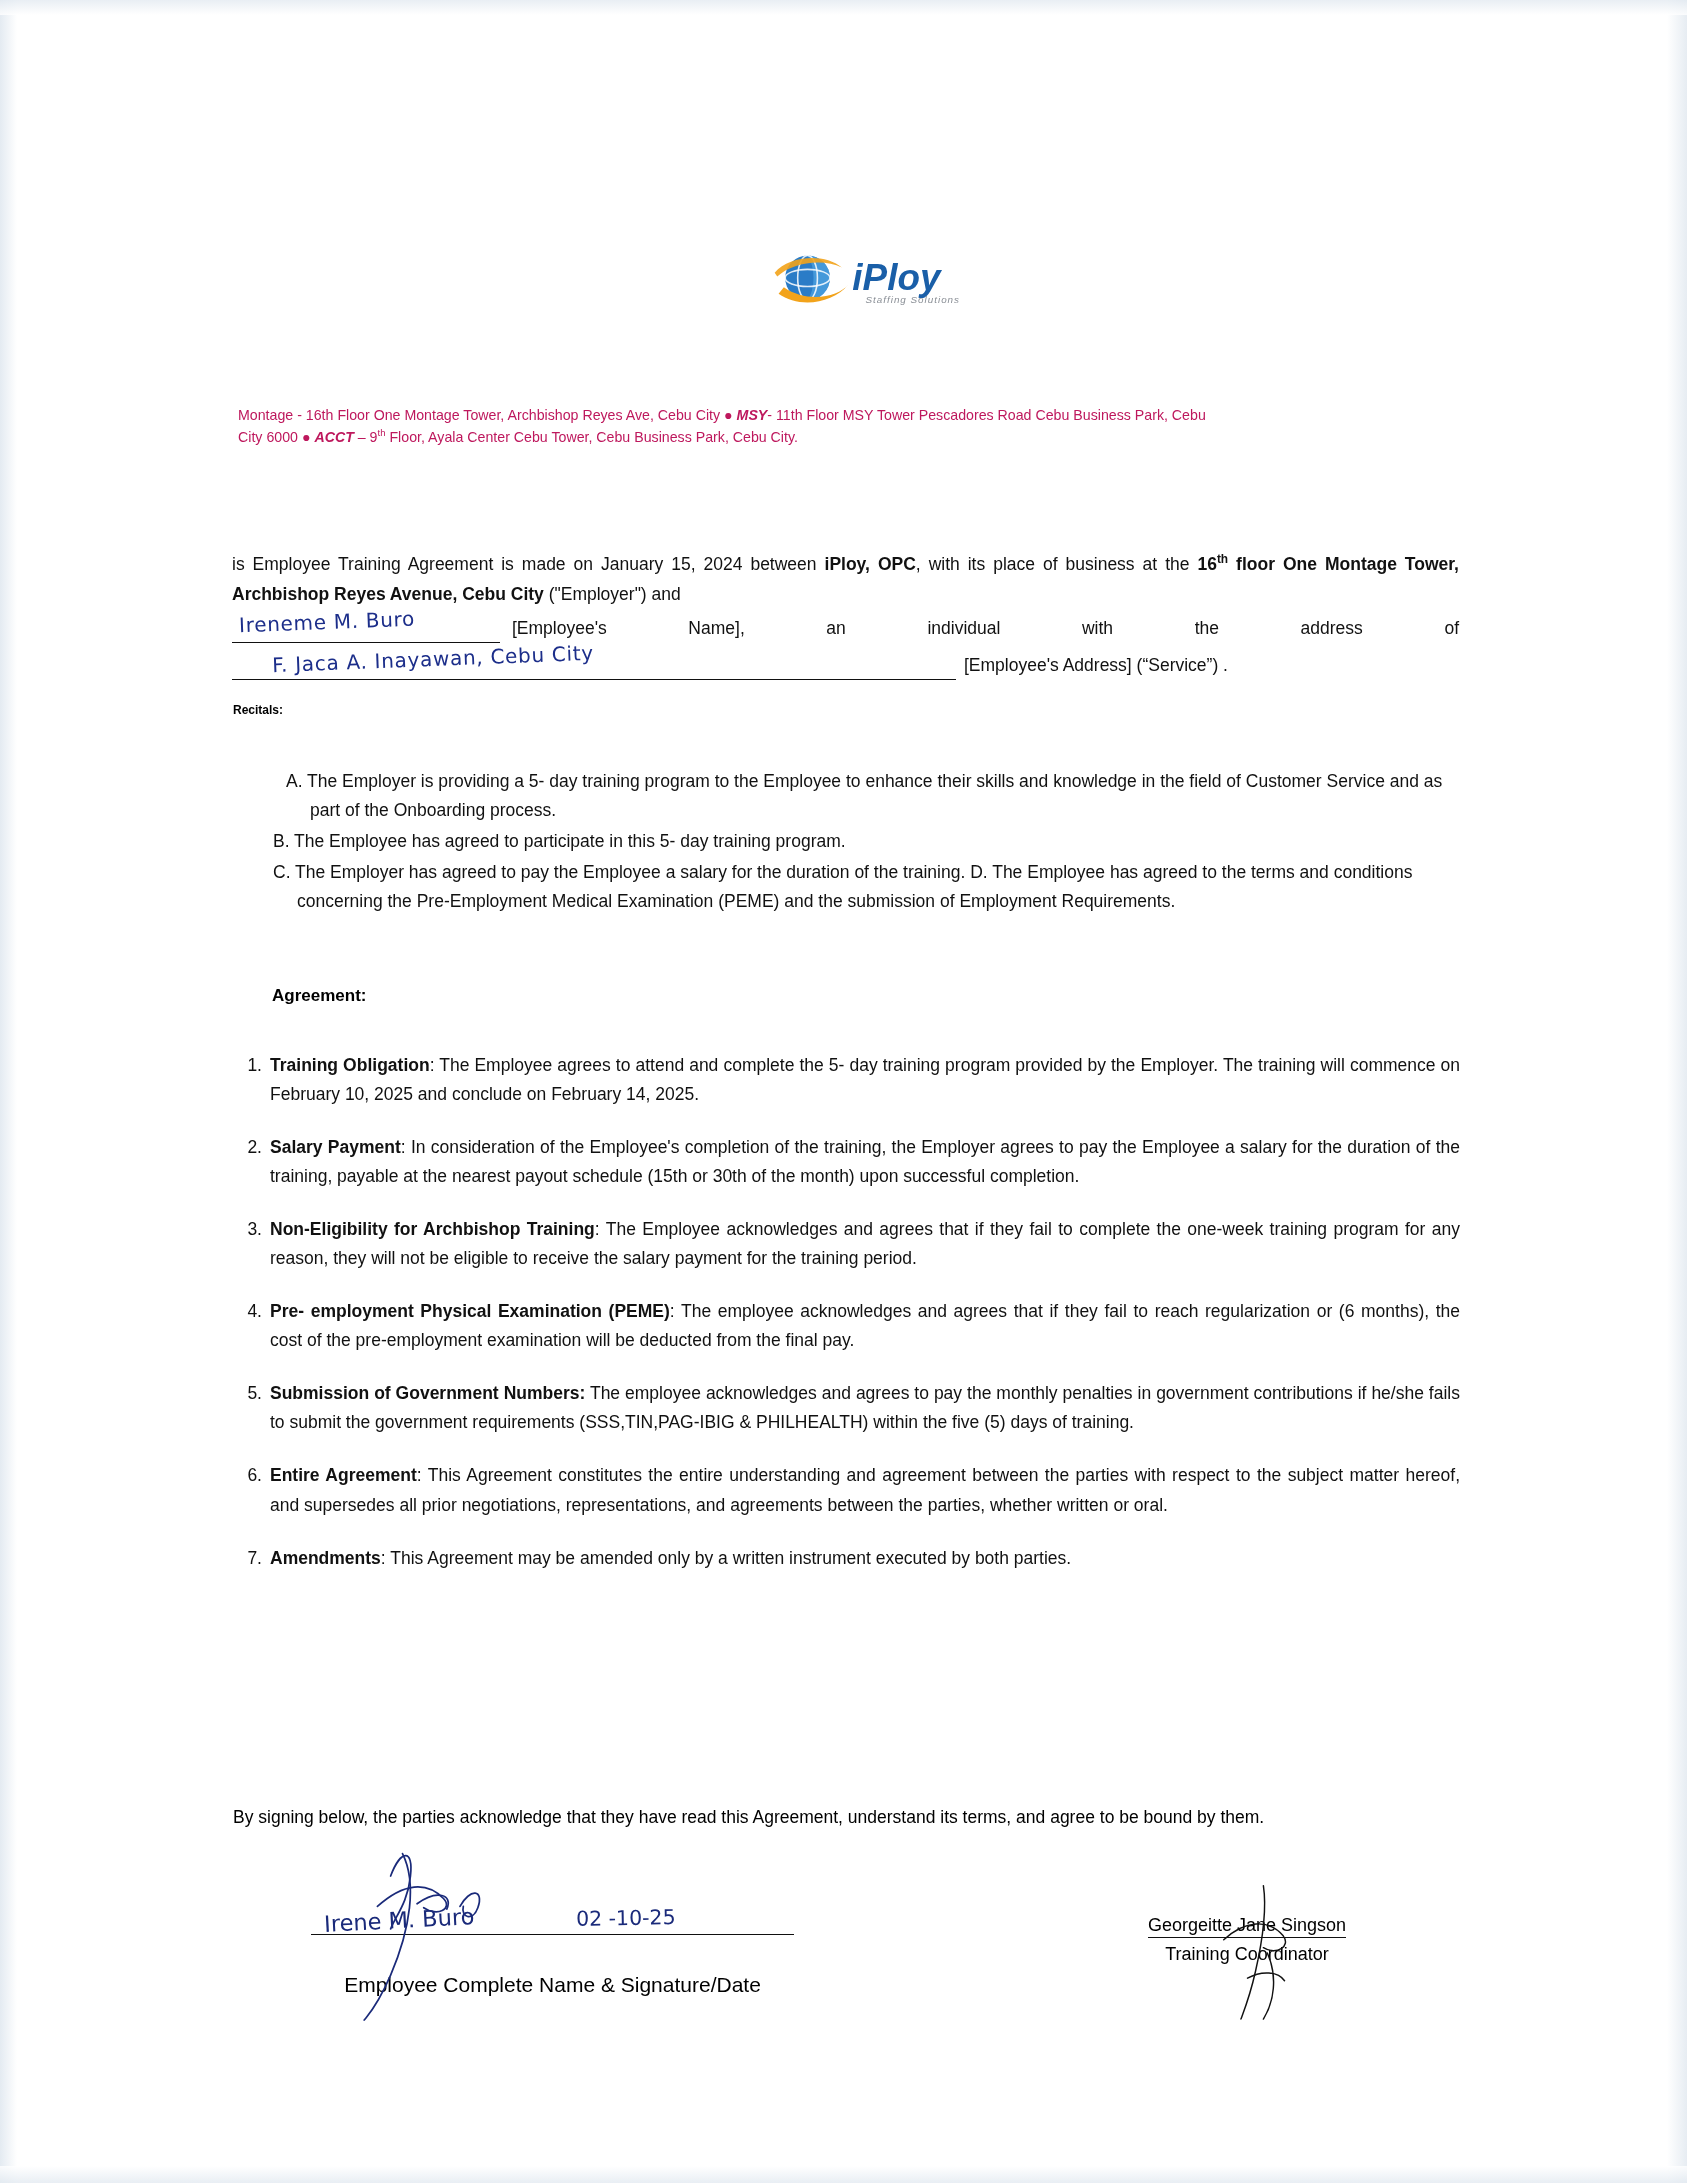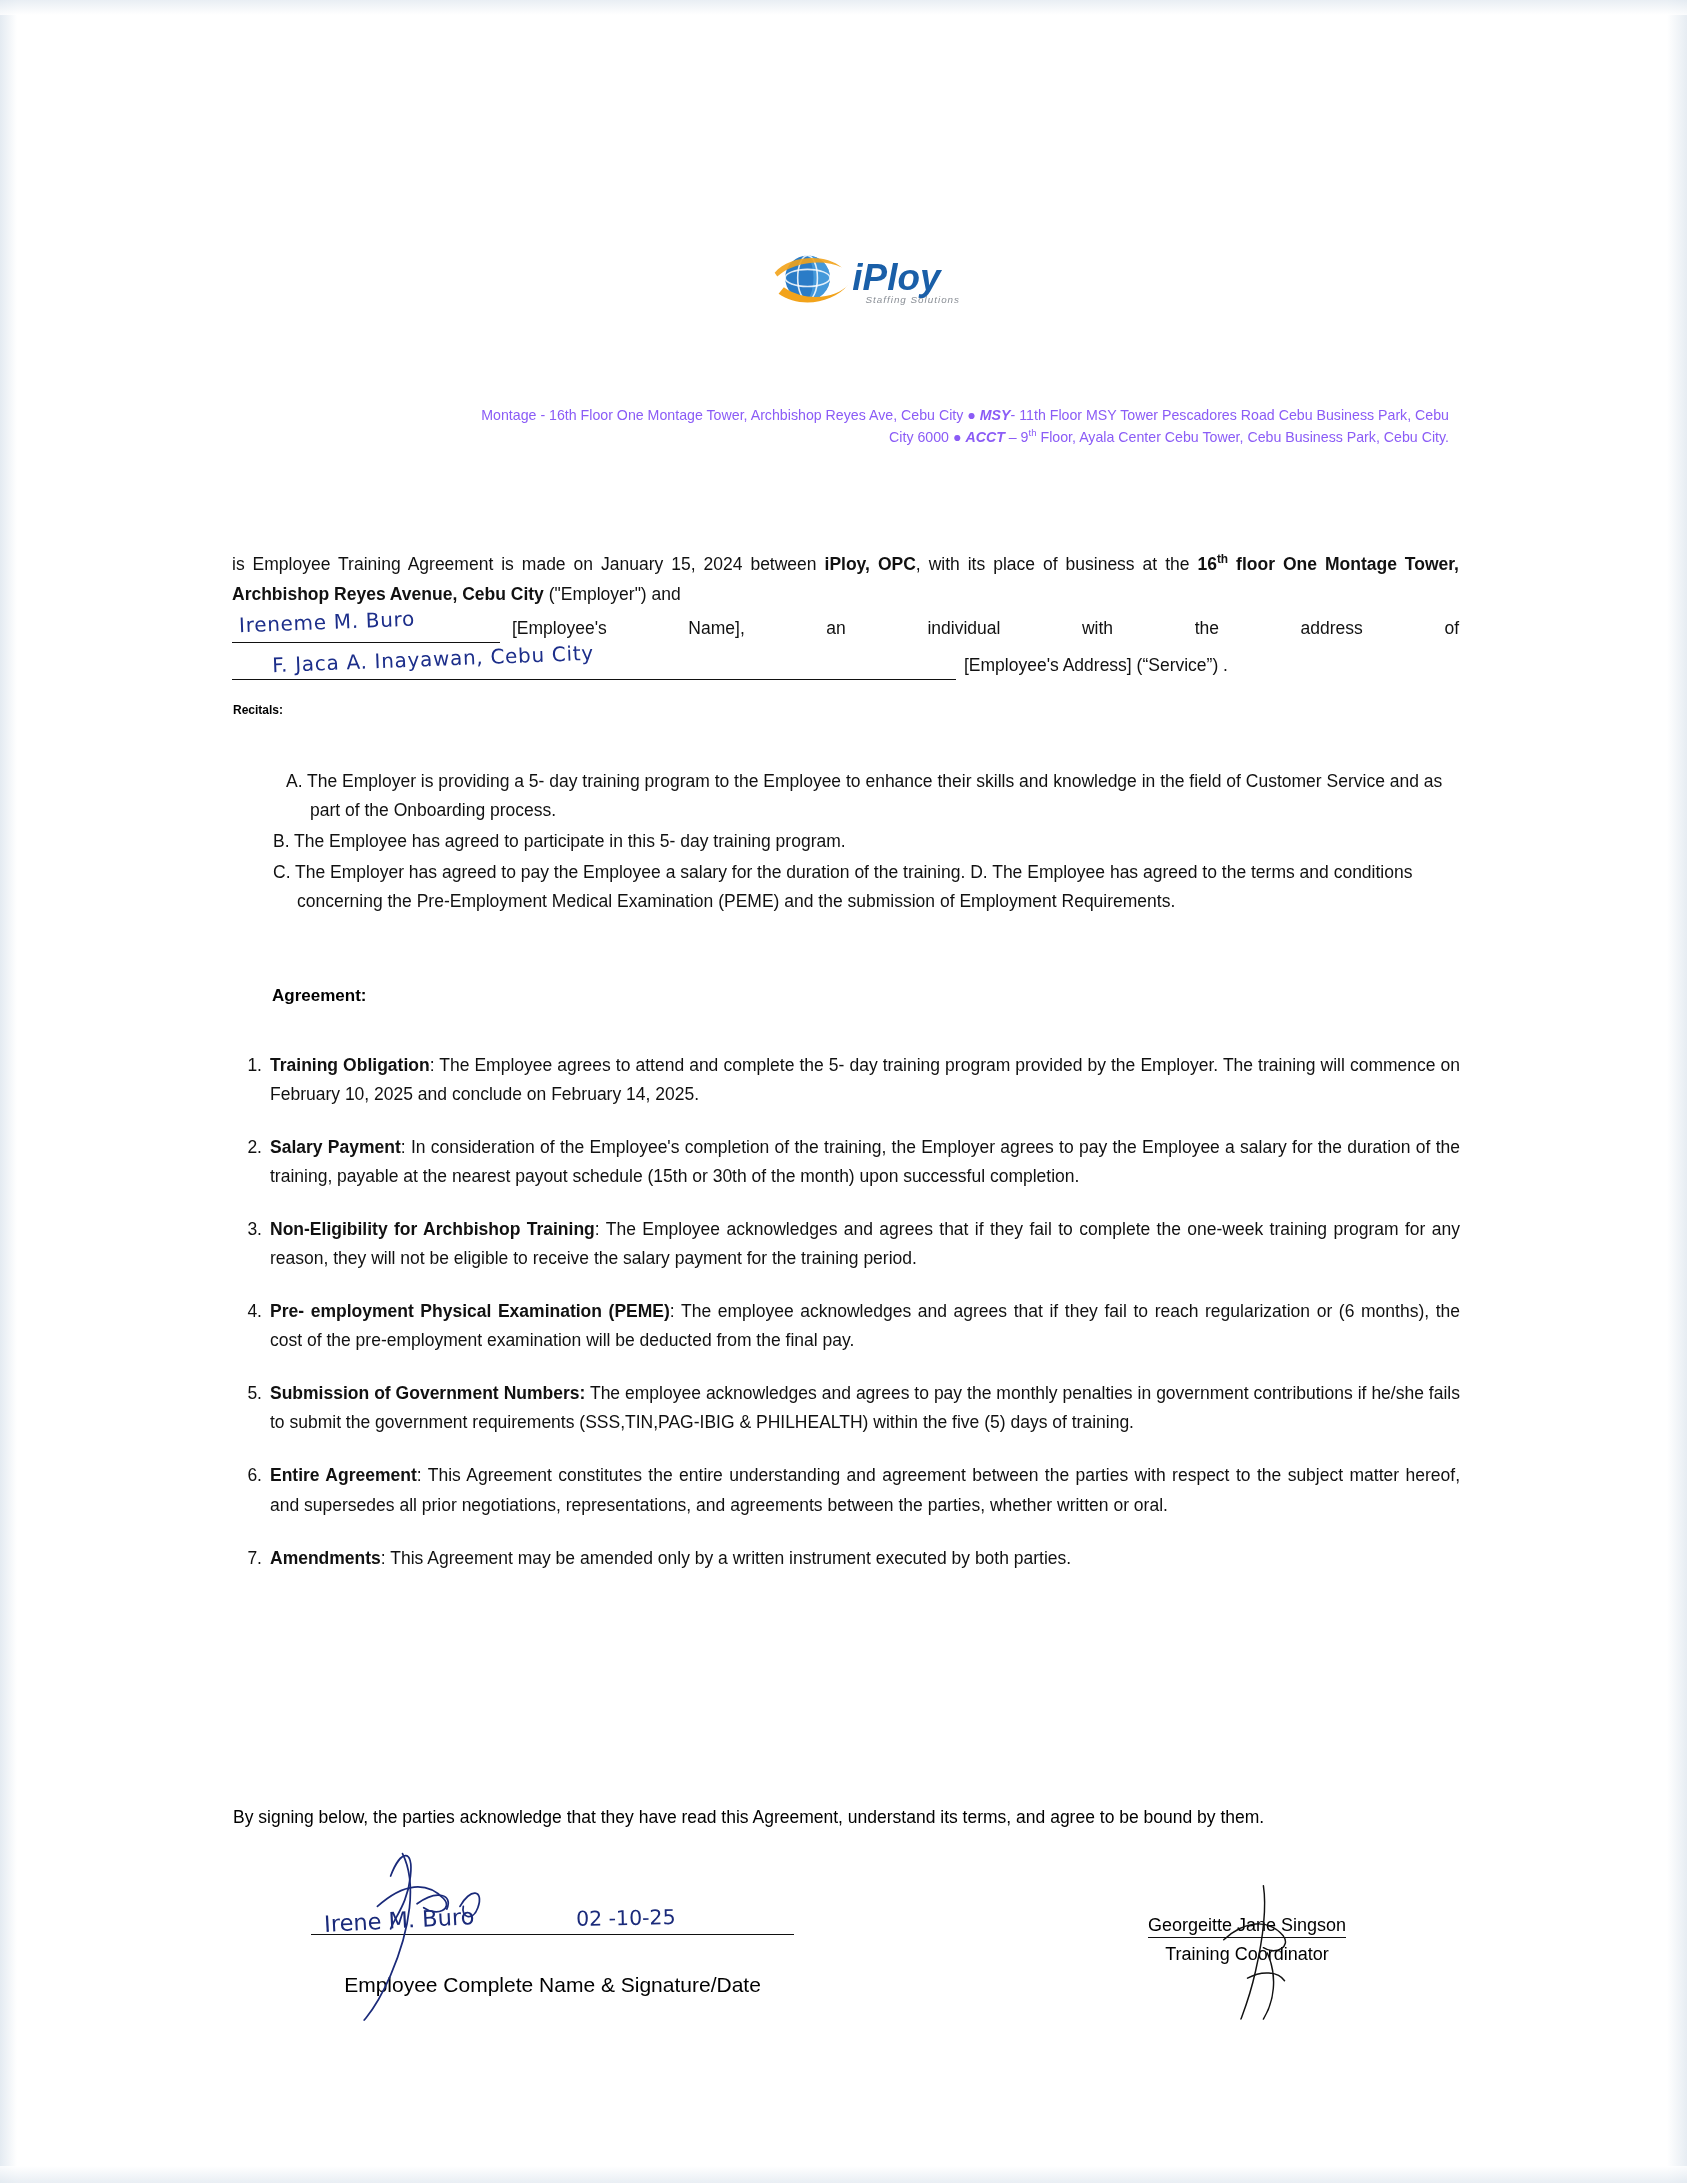--- a/index.html
+++ b/index.html
@@ -62,24 +62,24 @@
     font-style: italic;
   }
   .logo-svg { display:block; }
 
   
   .addr {
     position: absolute;
     left: 238px;
     top: 405px;
     width: 1211px;
-    text-align: right;
+    text-align: left;
     font-size: 14.2px;
     line-height: 1.5;
-    color: #8b5cf6;
+    color: #be185d;
   }
   .addr b { font-weight: bold; font-style: italic; }
   .addr .nonital { font-style: normal; }
   sup { font-size: 0.68em; vertical-align: super; }
 
   
   .intro {
     position: absolute;
     left: 232px;
     top: 549px;

